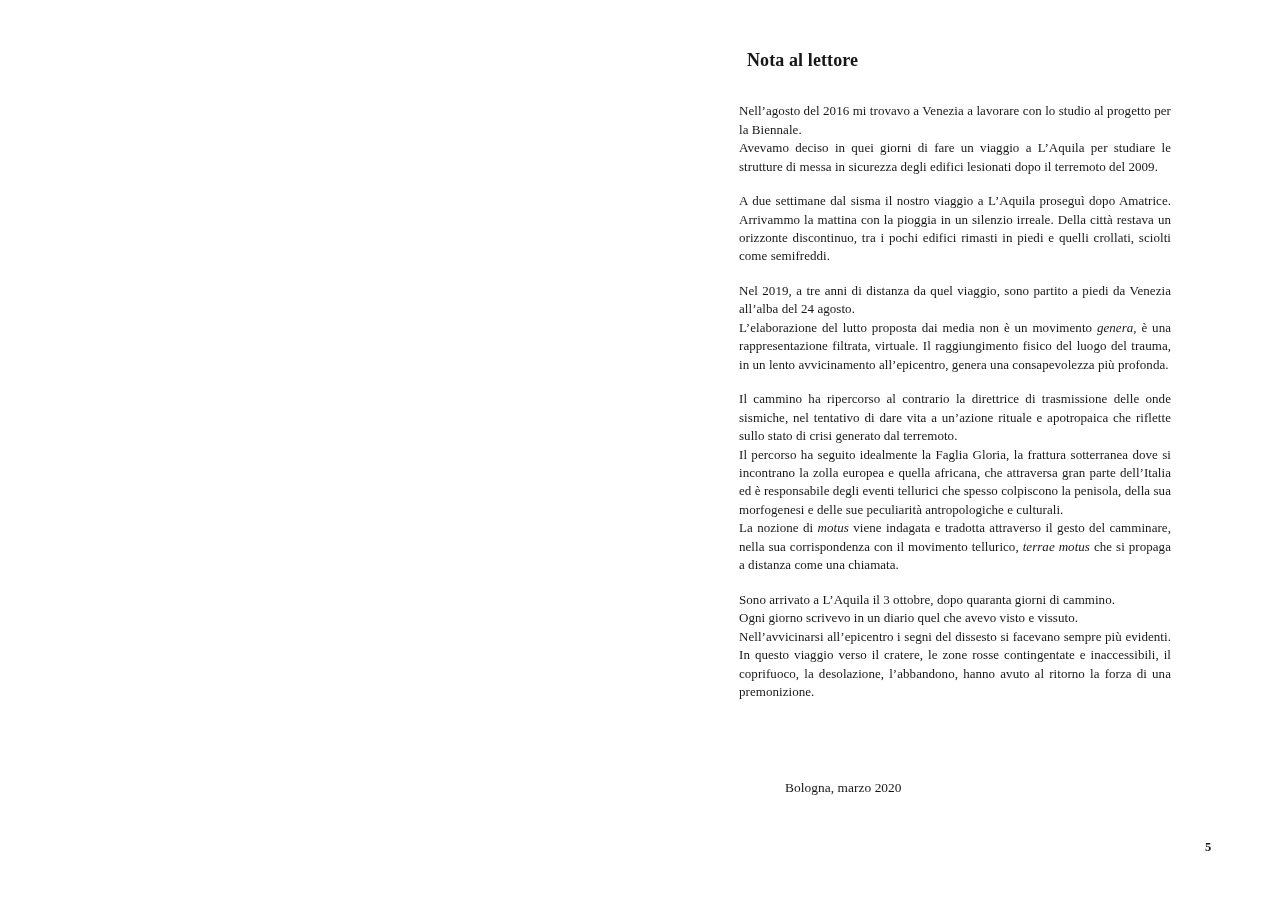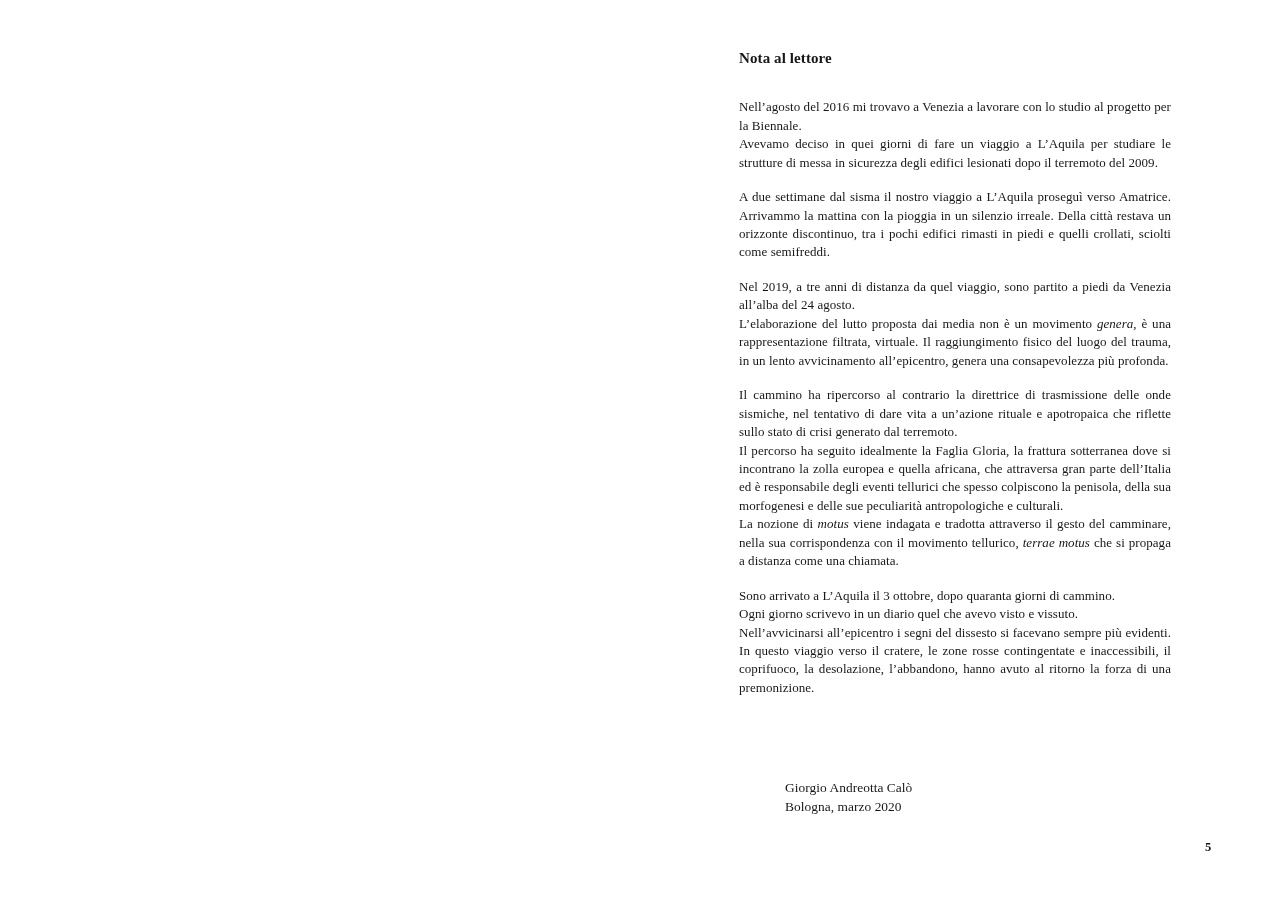--- a/index.html
+++ b/index.html
@@ -22,24 +22,24 @@
   }
   .text-column {
     position: absolute;
     left: 739px;
     top: 48px;
     width: 432px;
   }
   .note-title {
     font-family: "Liberation Serif", serif;
     font-weight: bold;
-    font-size: 15px;
+    font-size: 18px;
     line-height: 1.35;
     letter-spacing: 0.1px;
-    margin: 0 0 30px 0;
+    margin: 0 0 30px 8px;
   }
   .para {
     font-size: 13px;
     line-height: 1.42;
     text-align: justify;
     text-justify: inter-word;
     margin: 0 0 16px 0;
     letter-spacing: 0.05px;
     hyphens: manual;
   }
@@ -72,27 +72,26 @@
 </style>
 </head>
 <body>
 
 <div class="page">
 
   <div class="text-column">
     <h1 class="note-title">Nota al lettore</h1>
     <div class="body-text">
         <p class="para">Nell’agosto del 2016 mi trovavo a Venezia a lavorare con lo studio al progetto per la Biennale.<br>Avevamo deciso in quei giorni di fare un viaggio a L’Aquila per studiare le strutture di messa in sicurezza degli edifici lesionati dopo il terremoto del 2009.</p>
-        <p class="para">A due settimane dal sisma il nostro viaggio a L’Aquila proseguì verso Amatrice. Arrivammo la mattina con la pioggia in un silenzio irreale. Della città restava un orizzonte discontinuo, tra i pochi edifici rimasti in piedi e quelli crollati, sciolti come semifreddi.</p>
+        <p class="para">A due settimane dal sisma il nostro viaggio a L’Aquila proseguì dopo Amatrice. Arrivammo la mattina con la pioggia in un silenzio irreale. Della città restava un orizzonte discontinuo, tra i pochi edifici rimasti in piedi e quelli crollati, sciolti come semifreddi.</p>
         <p class="para">Nel 2019, a tre anni di distanza da quel viaggio, sono partito a piedi da Venezia all’alba del 24 agosto.<br>L’elaborazione del lutto proposta dai media non è un movimento <em>genera</em>, è una rappresentazione filtrata, virtuale. Il raggiungimento fisico del luogo del trauma, in un lento avvicinamento all’epicentro, genera una consapevolezza più profonda.</p>
         <p class="para">Il cammino ha ripercorso al contrario la direttrice di trasmissione delle onde sismiche, nel tentativo di dare vita a un’azione rituale e apotropaica che riflette sullo stato di crisi generato dal terremoto.<br>Il percorso ha seguito idealmente la Faglia Gloria, la frattura sotterranea dove si incontrano la zolla europea e quella africana, che attraversa gran parte dell’Italia ed è responsabile degli eventi tellurici che spesso colpiscono la penisola, della sua morfogenesi e delle sue peculiarità antropologiche e culturali.<br>La nozione di <em>motus</em> viene indagata e tradotta attraverso il gesto del camminare, nella sua corrispondenza con il movimento tellurico, <em>terrae motus</em> che si propaga a distanza come una chiamata.</p>
         <p class="para">Sono arrivato a L’Aquila il 3 ottobre, dopo quaranta giorni di cammino.<br>Ogni giorno scrivevo in un diario quel che avevo visto e vissuto.<br>Nell’avvicinarsi all’epicentro i segni del dissesto si facevano sempre più evidenti. In questo viaggio verso il cratere, le zone rosse contingentate e inaccessibili, il coprifuoco, la desolazione, l’abbandono, hanno avuto al ritorno la forza di una premonizione.</p>
       </div>
   </div>
 
   <div class="signature">
-    <div>Giorgio Andreotta Calò</div>
     <div>Bologna, marzo 2020</div>
   </div>
 
   <div class="page-number">5</div>
 
 </div>
 
 </body></html>

